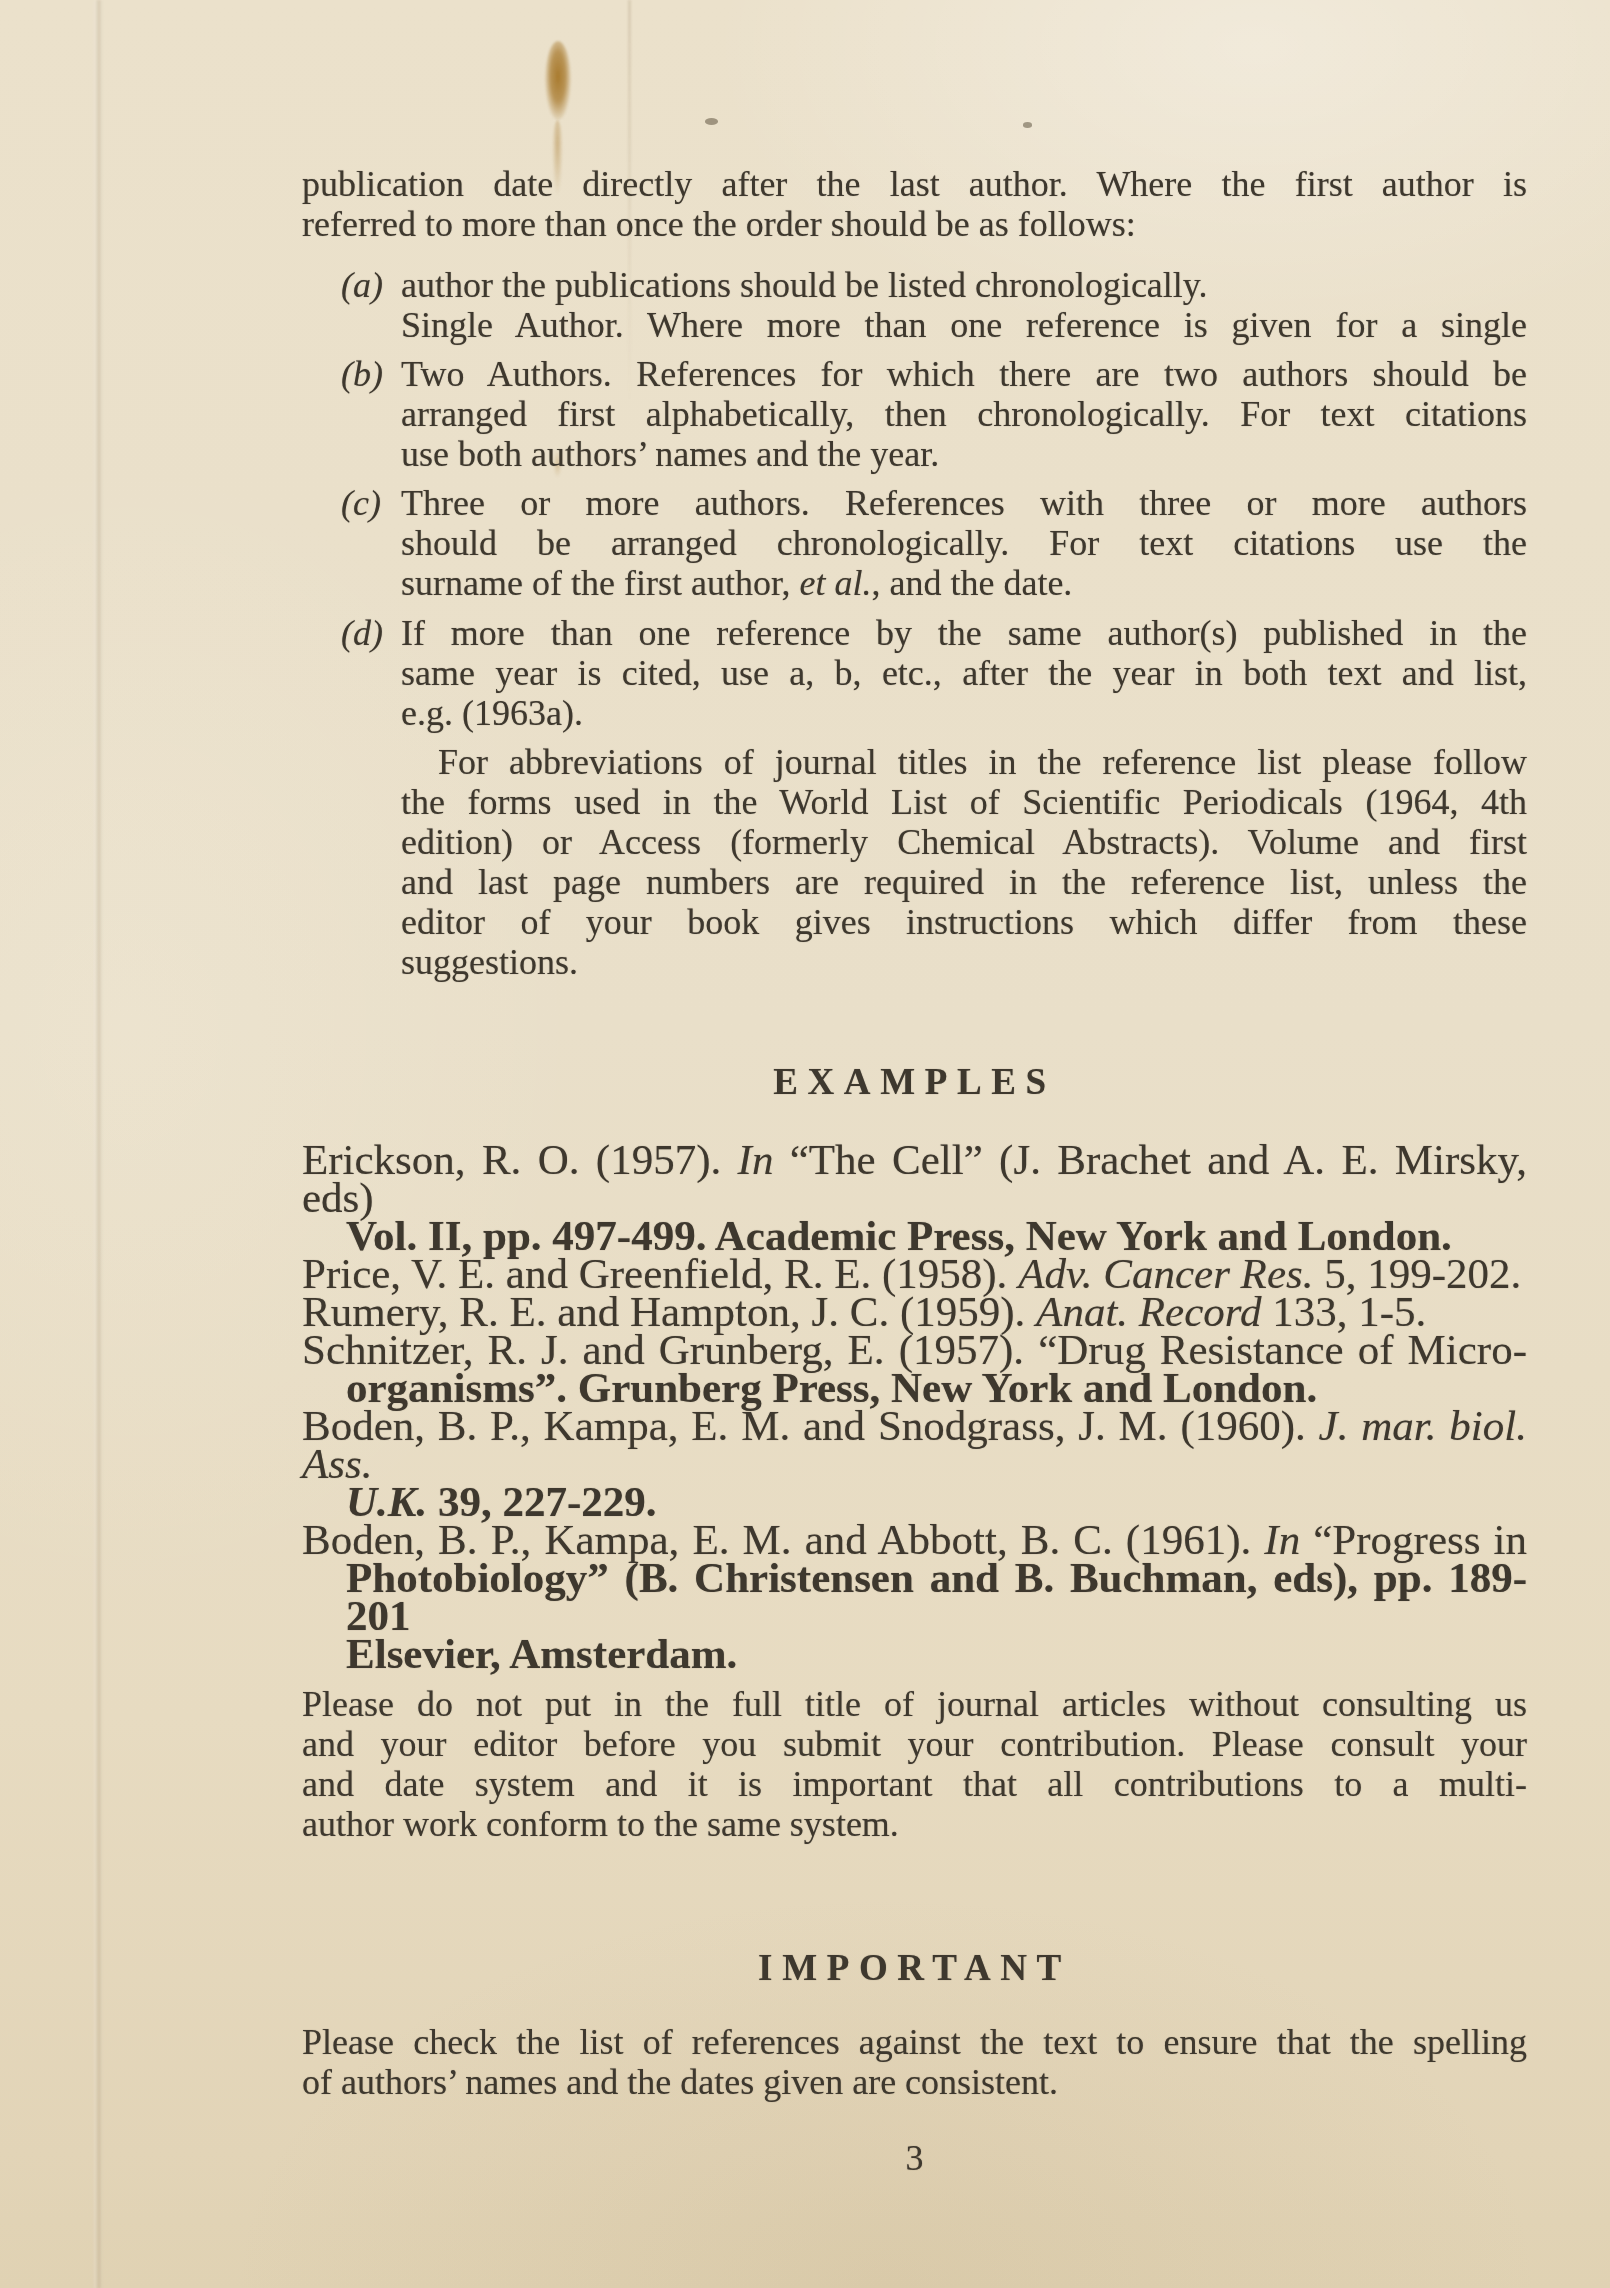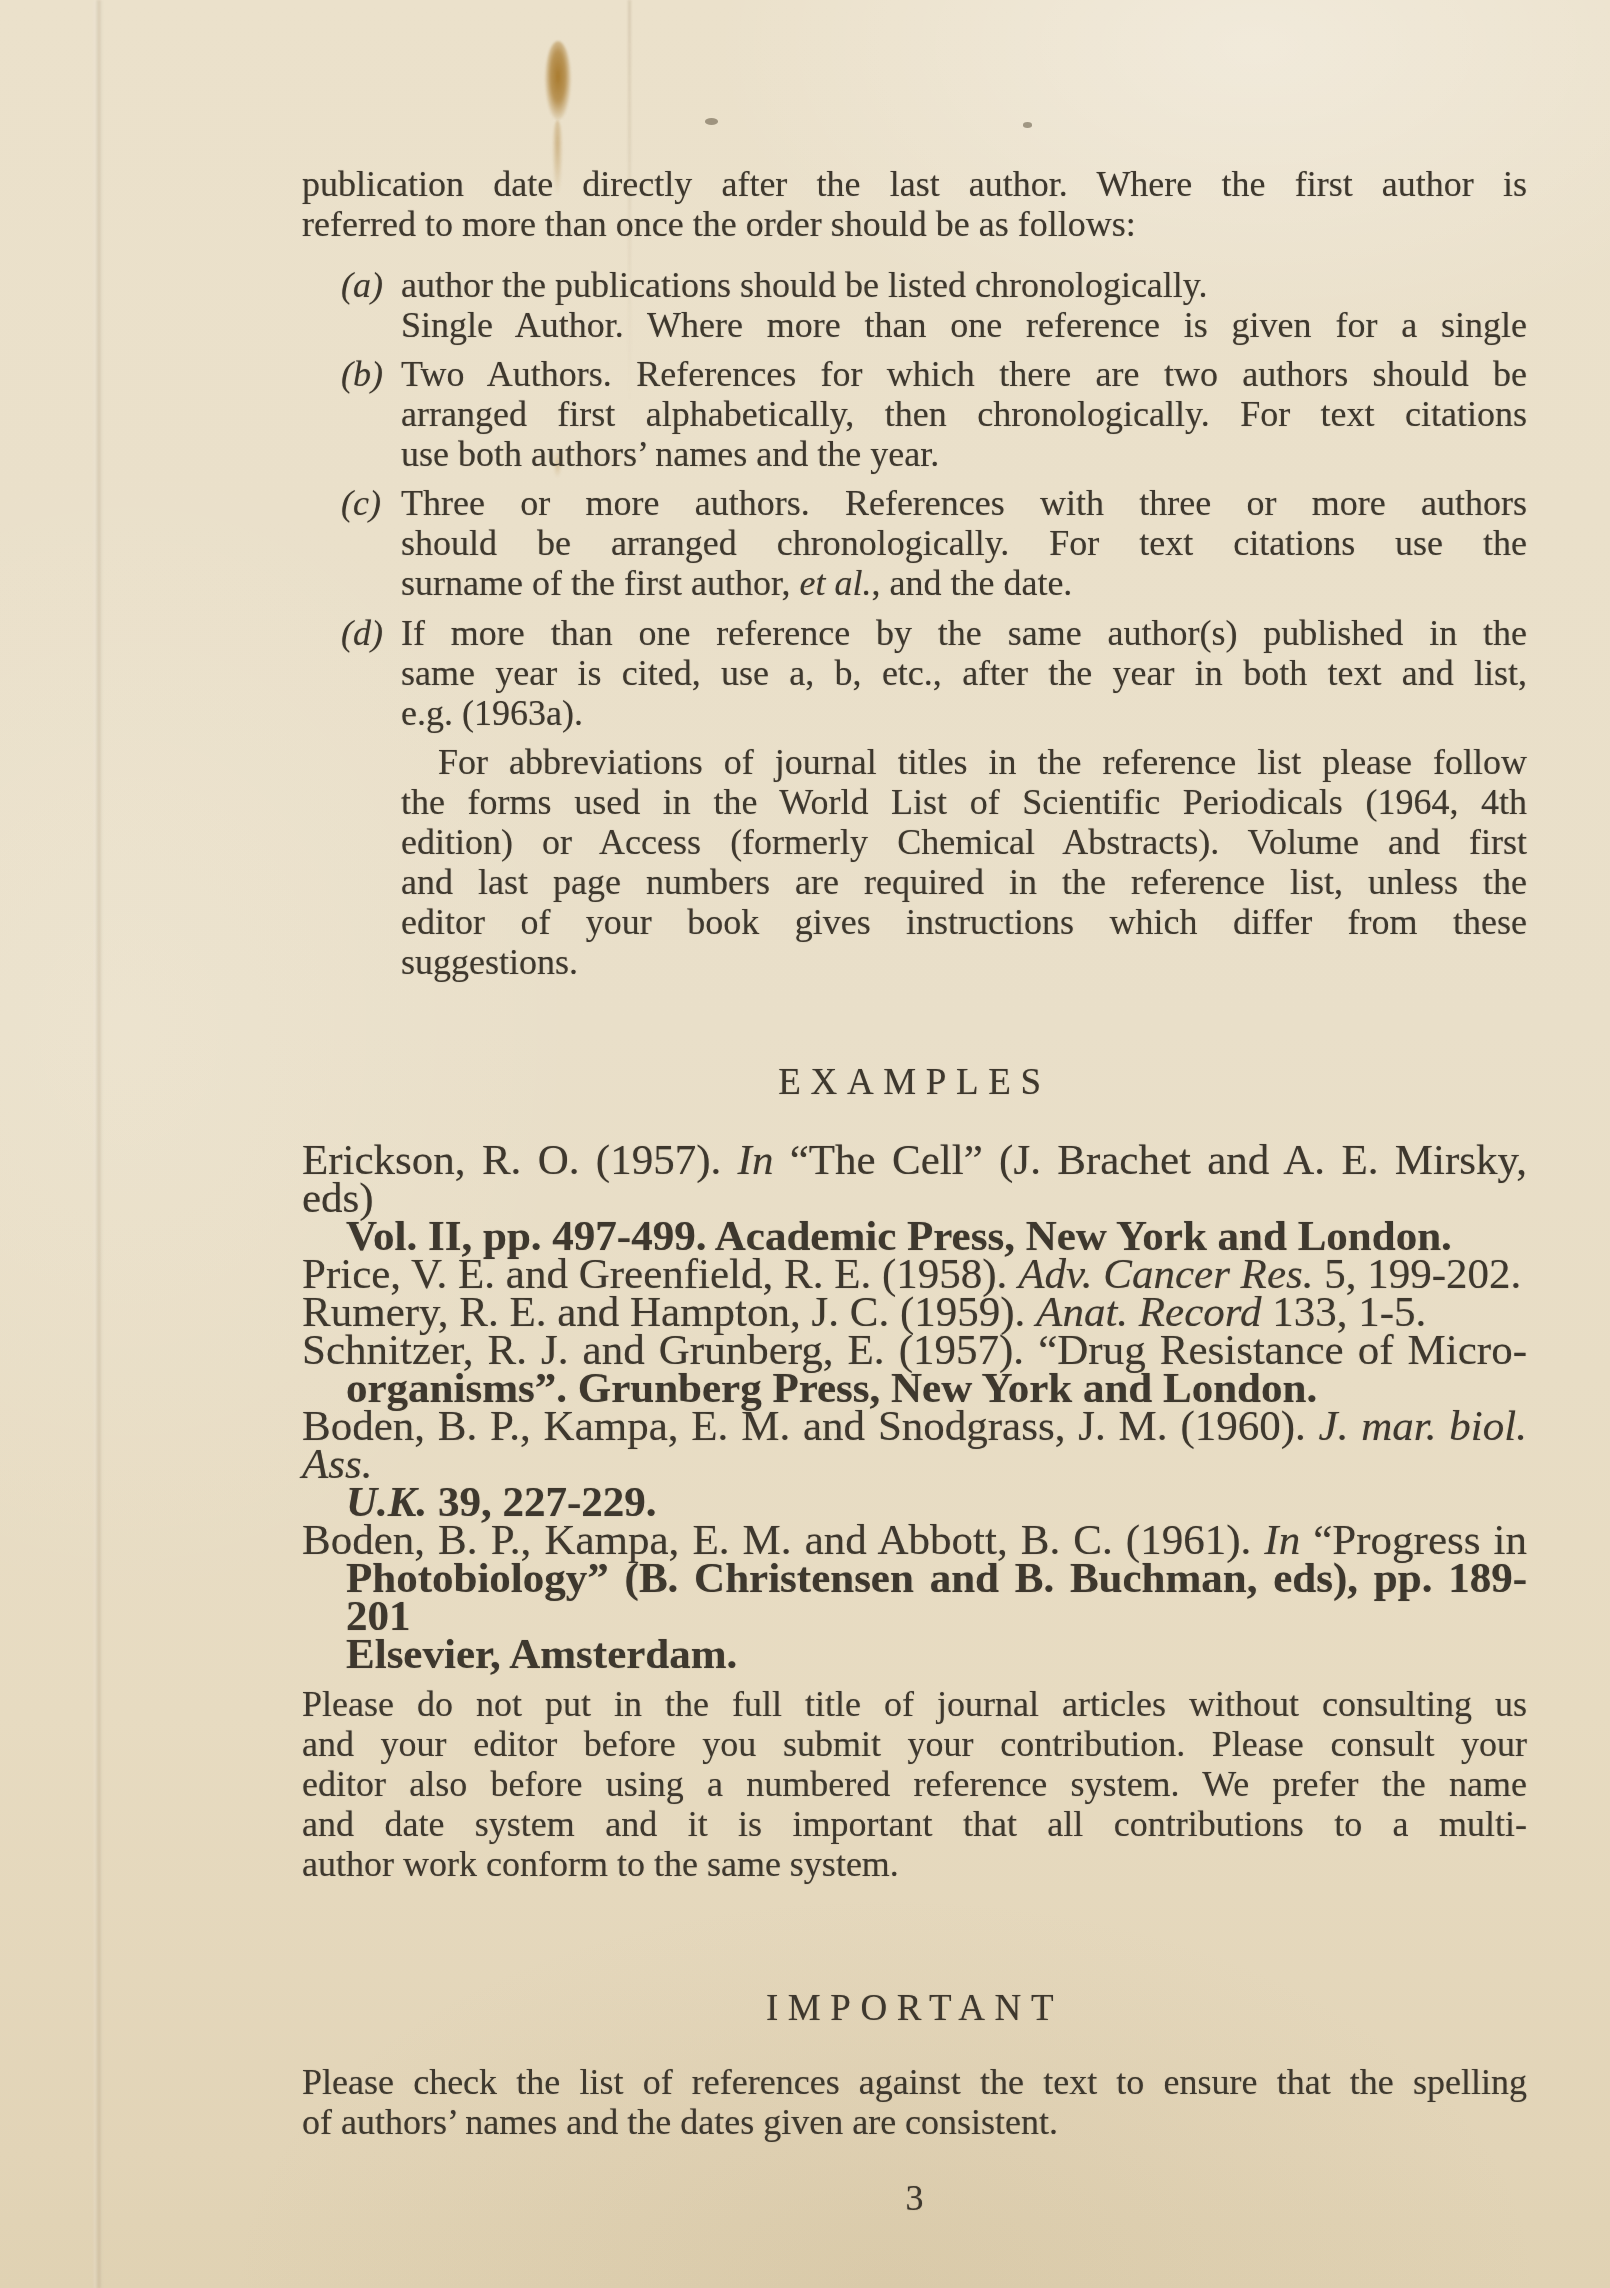--- a/index.html
+++ b/index.html
@@ -56,21 +56,21 @@
   .ln.j{text-align:justify;text-align-last:justify;}
   .it{font-style:italic;}
 
   .intro{margin-bottom:20.6px;}
   .item{position:relative;padding-left:99px;margin-bottom:9.4px;}
   .item .label{position:absolute;left:39px;top:0;font-style:italic;}
   .abbrev{margin-left:99px;}
   .abbrev .fi{text-indent:37px;}
 
   .heading{
-    margin:77px 0 0 0;font-weight:normal;font-size:37px;line-height:45px;
+    margin:77px 0 0 0;font-weight:bold;font-size:37px;line-height:45px;
     text-align:right;letter-spacing:0.26em;text-align-last:center;
   }
   .refs{margin-top:37px;font-size:43px;line-height:38px;}
   .ref .cont{margin-left:44px;font-weight:bold;}
   .note{margin-top:11px;}
   .heading.important{margin-top:101px;}
   .final{margin-top:32px;}
   .pagenum{margin-top:36px;text-align:center;text-align-last:center;font-size:36px;}
 </style>
 </head>
@@ -152,21 +152,20 @@
       <div class="ref">
         <div class="ln j"><span>Boden, B. P., Kampa, E. M. and Abbott, B. C. (1961). </span><span class="it">In</span><span> “Progress in</span></div>
         <div class="ln j cont">Photobiology” (B. Christensen and B. Buchman, eds), pp. 189-201</div>
         <div class="ln cont">Elsevier, Amsterdam.</div>
       </div>
     </div>
 
     <div class="para note">
       <div class="ln j">Please do not put in the full title of journal articles without consulting us</div>
       <div class="ln j">and your editor before you submit your contribution. Please consult your</div>
-      <div class="ln j">editor also before using a numbered reference system. We prefer the name</div>
       <div class="ln j">and date system and it is important that all contributions to a multi-</div>
       <div class="ln">author work conform to the same system.</div>
     </div>
 
     <h2 class="heading important">IMPORTANT</h2>
 
     <div class="para final">
       <div class="ln j">Please check the list of references against the text to ensure that the spelling</div>
       <div class="ln">of authors’ names and the dates given are consistent.</div>
     </div>

